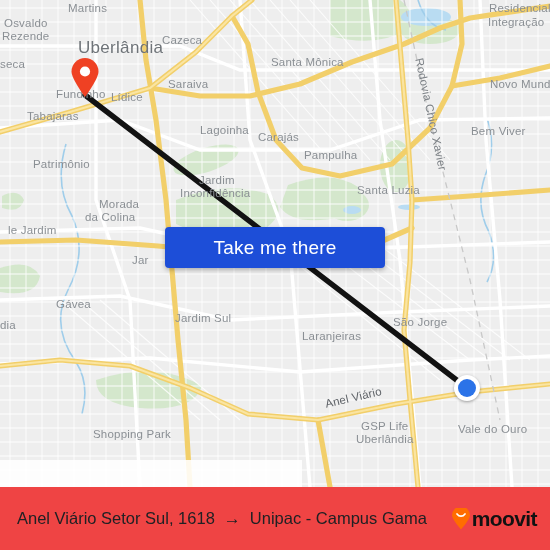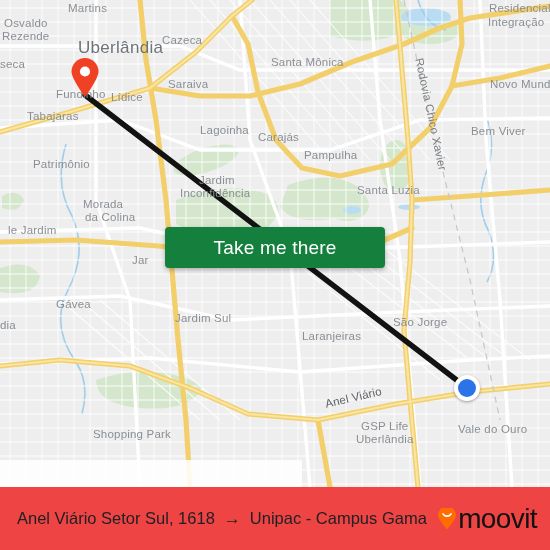--- a/index.html
+++ b/index.html
@@ -23,40 +23,40 @@
 
   
   .pin{position:absolute;width:30px;height:40px;}
   .dot{position:absolute;width:26px;height:26px;border-radius:50%;
        background:#ffffff;box-shadow:0 1px 3px rgba(0,0,0,.35);
        display:flex;align-items:center;justify-content:center;}
   .dot i{display:block;width:18px;height:18px;border-radius:50%;background:#2b73e8;}
 
   
   .cta{position:absolute;left:165px;top:227px;width:220px;height:41px;
-       background:#15803d;border-radius:4px;border:0;cursor:pointer;
+       background:#1d4ed8;border-radius:4px;border:0;cursor:pointer;
        box-shadow:0 2px 5px rgba(0,0,0,.28);
        color:#fff;font-size:19px;font-family:"Liberation Sans",sans-serif;
        letter-spacing:.2px;}
 
   
   .attrib-bar{position:absolute;left:0;top:460px;width:302px;height:27px;
               background:rgba(255,255,255,.88);}
   .attrib{position:absolute;left:10px;top:466px;font-size:12px;color:#3c4043;
           white-space:nowrap;}
 
   
   .footer{position:absolute;left:0;top:487px;width:550px;height:63px;background:#ef4444;
           display:flex;align-items:center;}
   .route-line{display:flex;align-items:center;gap:9px;margin-left:17px;}
   .route-line .place{font-size:16.5px;color:#202124;white-space:nowrap;}
   .arrow{font-size:17px;color:#202124;line-height:1;}
   .brand{position:absolute;right:13px;top:50%;transform:translateY(-50%);
          display:flex;align-items:center;gap:1px;}
-  .brand .word{font-size:28px;font-weight:normal;color:#121212;letter-spacing:-.6px;}
+  .brand .word{font-size:21px;font-weight:bold;color:#121212;letter-spacing:-.6px;}
 </style>
 </head>
 <body>
 
 <div class="app">
 
   <div class="map">
 
     <svg class="map-svg" width="550" height="487" viewBox="0 0 550 487">
       <rect x="0" y="0" width="550" height="487" fill="#eeeeee"></rect>
@@ -230,21 +230,21 @@
     <div class="lbl" style="left:56px;top:88px;">Fundinho</div>
     <div class="lbl" style="left:111px;top:91px;">Lídice</div>
     <div class="lbl" style="left:27px;top:110px;">Tabajaras</div>
     <div class="lbl" style="left:200px;top:124px;">Lagoinha</div>
     <div class="lbl" style="left:258px;top:131px;">Carajás</div>
     <div class="lbl" style="left:304px;top:149px;">Pampulha</div>
     <div class="lbl" style="left:33px;top:158px;">Patrimônio</div>
     <div class="lbl" style="left:199px;top:174px;">Jardim</div>
     <div class="lbl" style="left:180px;top:187px;">Inconfidência</div>
     <div class="lbl" style="left:357px;top:184px;">Santa Luzia</div>
-    <div class="lbl" style="left:83px;top:198px;">Morada</div>
+    <div class="lbl" style="left:99px;top:198px;">Morada</div>
     <div class="lbl" style="left:85px;top:211px;">da Colina</div>
     <div class="lbl" style="left:8px;top:224px;">le Jardim</div>
     <div class="lbl" style="left:132px;top:226px;margin-top:28px;">Jar</div>
     <div class="lbl" style="left:56px;top:298px;">Gávea</div>
     <div class="lbl" style="left:0px;top:319px;">dia</div>
     <div class="lbl" style="left:175px;top:312px;">Jardim Sul</div>
     <div class="lbl" style="left:302px;top:330px;">Laranjeiras</div>
     <div class="lbl" style="left:393px;top:316px;">São Jorge</div>
     <div class="lbl" style="left:93px;top:428px;">Shopping Park</div>
     <div class="lbl" style="left:361px;top:420px;">GSP Life</div>

